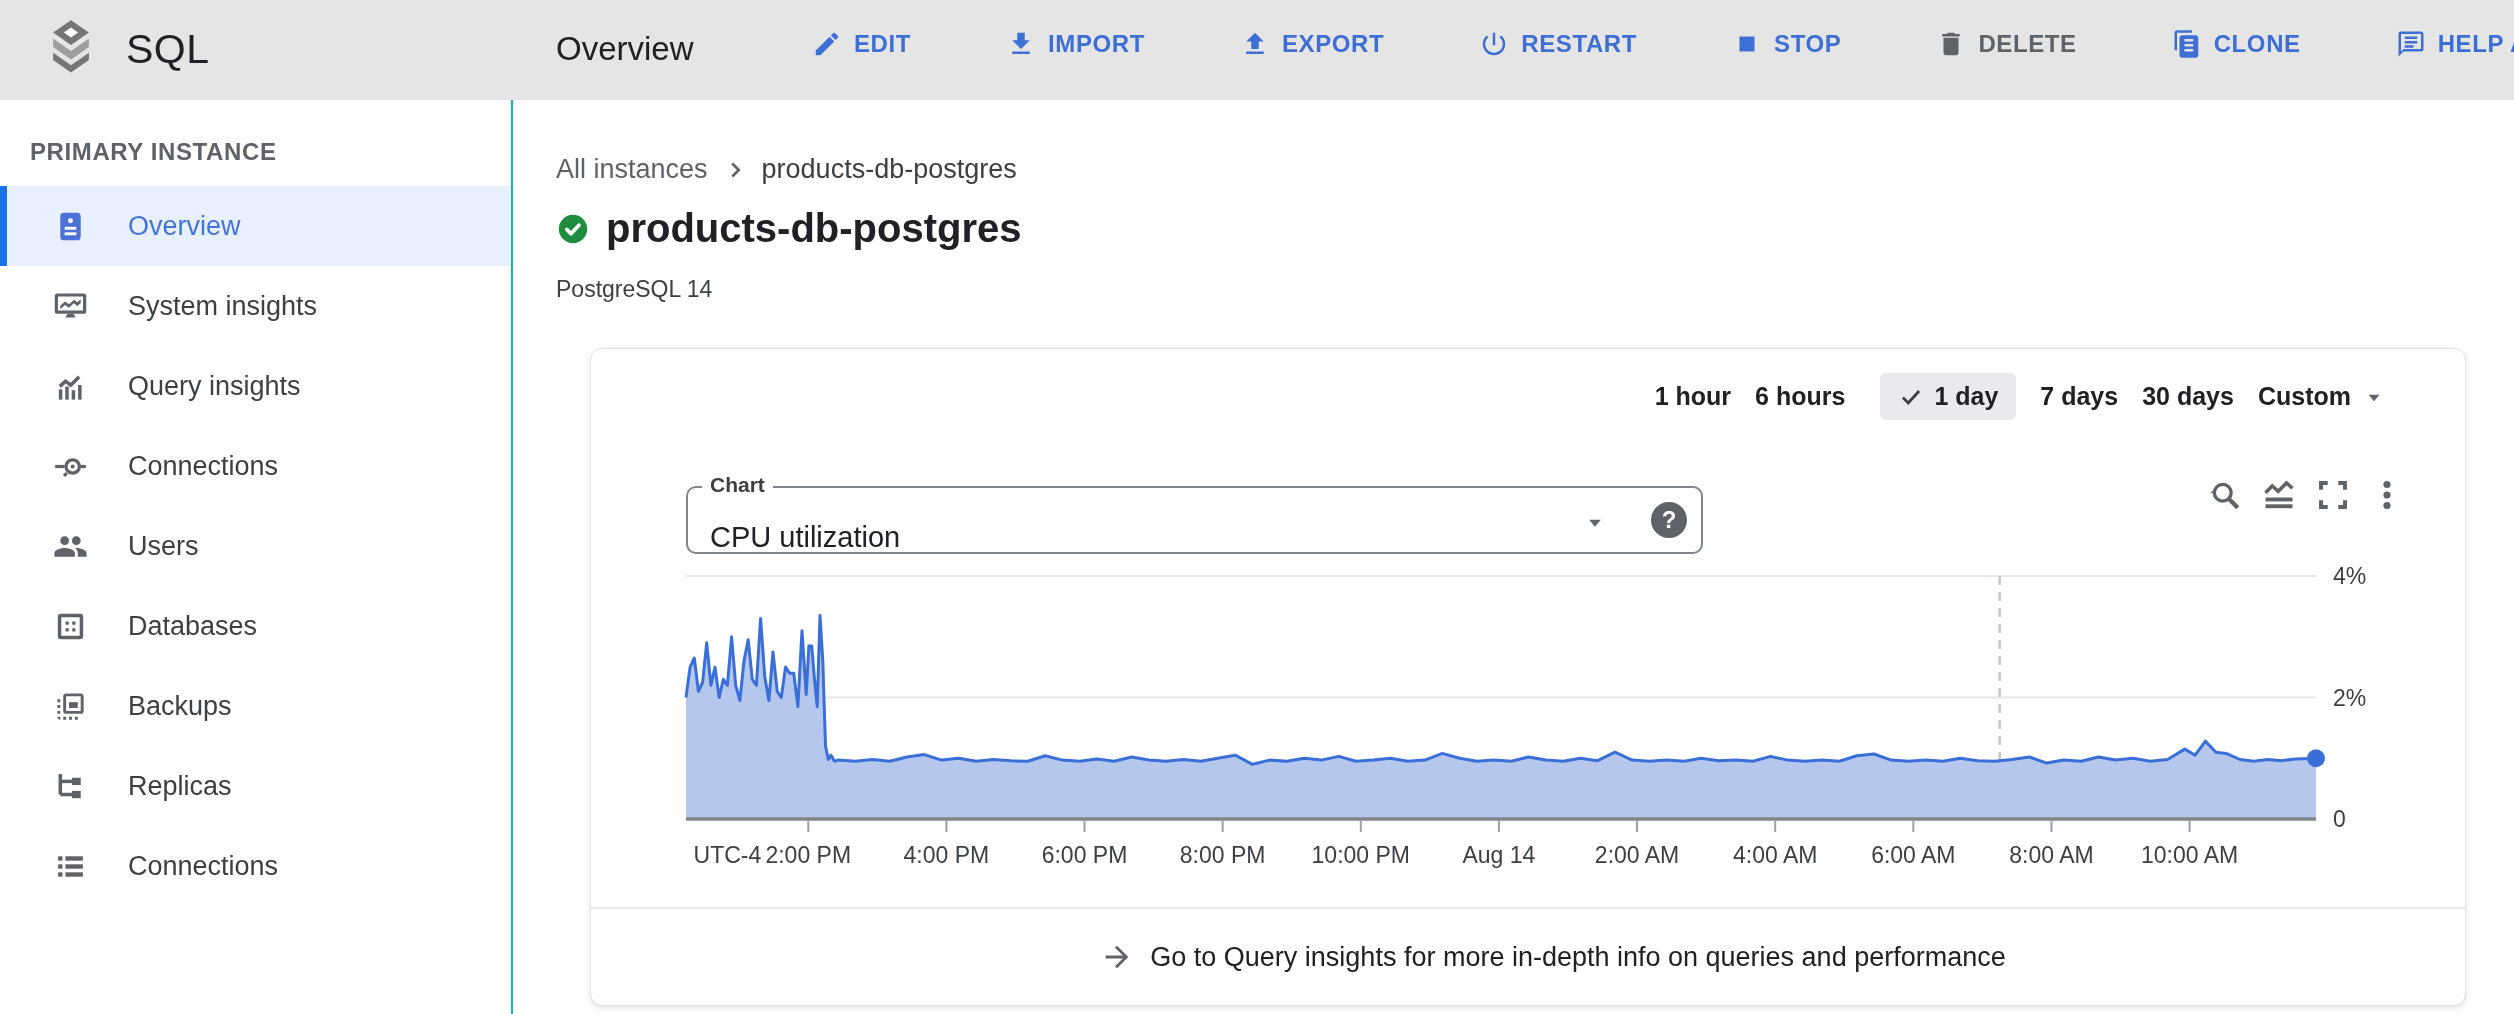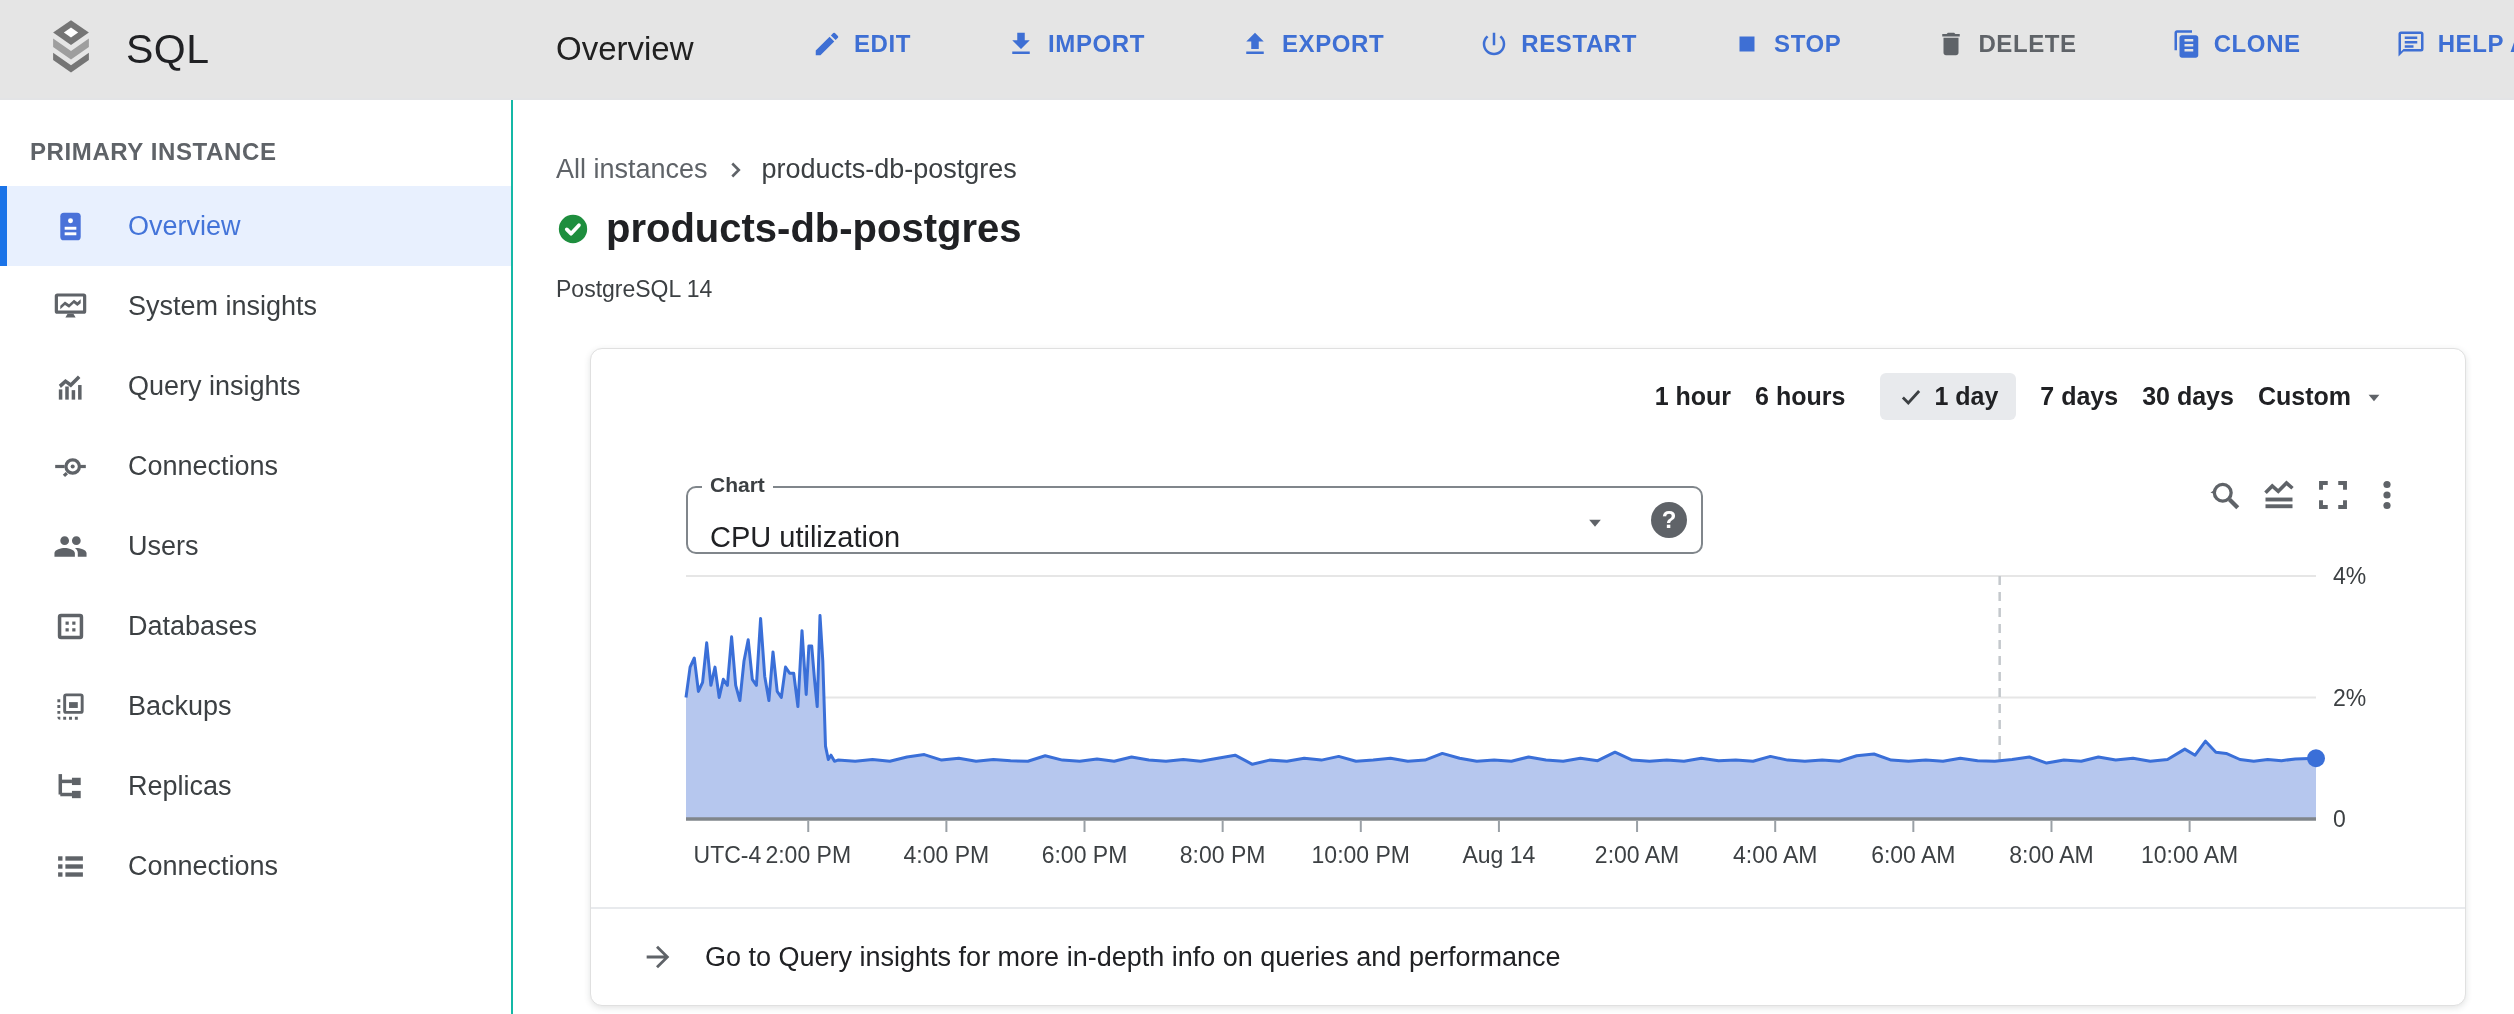--- a/index.html
+++ b/index.html
@@ -46,21 +46,21 @@
   #chart-select .flabel{position:absolute;top:-15px;left:14px;background:#fff;padding:0 8px;font-size:21px;color:#3c4043;font-weight:bold;}
   #chart-select .value{position:absolute;left:22px;top:14px;font-size:29px;color:#202124;margin-top:19px;}
   #chart-select .caret{position:absolute;right:92px;top:20px;}
   #chart-help{position:absolute;right:14px;top:14px;width:36px;height:36px;border-radius:50%;
     background:#5f6368;color:#fff;font-size:24px;font-weight:bold;display:flex;align-items:center;justify-content:center;}
   #chart-toolbar{position:absolute;right:60px;top:128px;display:flex;gap:18px;}
   #chart-toolbar .tbtn{width:36px;height:36px;color:#5f6368;cursor:pointer;}
   #chart-area{position:absolute;left:0;top:200px;width:1874px;height:346px;}
   #card-divider{position:absolute;left:0;right:0;top:558px;height:2px;background:#e8eaed;}
   #banner{position:absolute;left:0;right:0;top:560px;bottom:0;display:flex;align-items:center;
-    padding-left:50px;gap:30px;cursor:pointer;}
+    padding-left:50px;gap:16px;cursor:pointer;justify-content:center;}
   #banner svg{width:34px;height:34px;color:#5f6368;flex:0 0 auto;}
   #banner-text{font-size:27px;color:#202124;}
   svg text{font-family:"Liberation Sans",sans-serif;}
 </style>
 </head>
 <body>
 
 <div id="header">
   <svg id="logo" viewBox="0 0 24 24">
     <path fill="#757575" d="M12 1.5 18.5 6 12 10.5 5.5 6z"></path>

